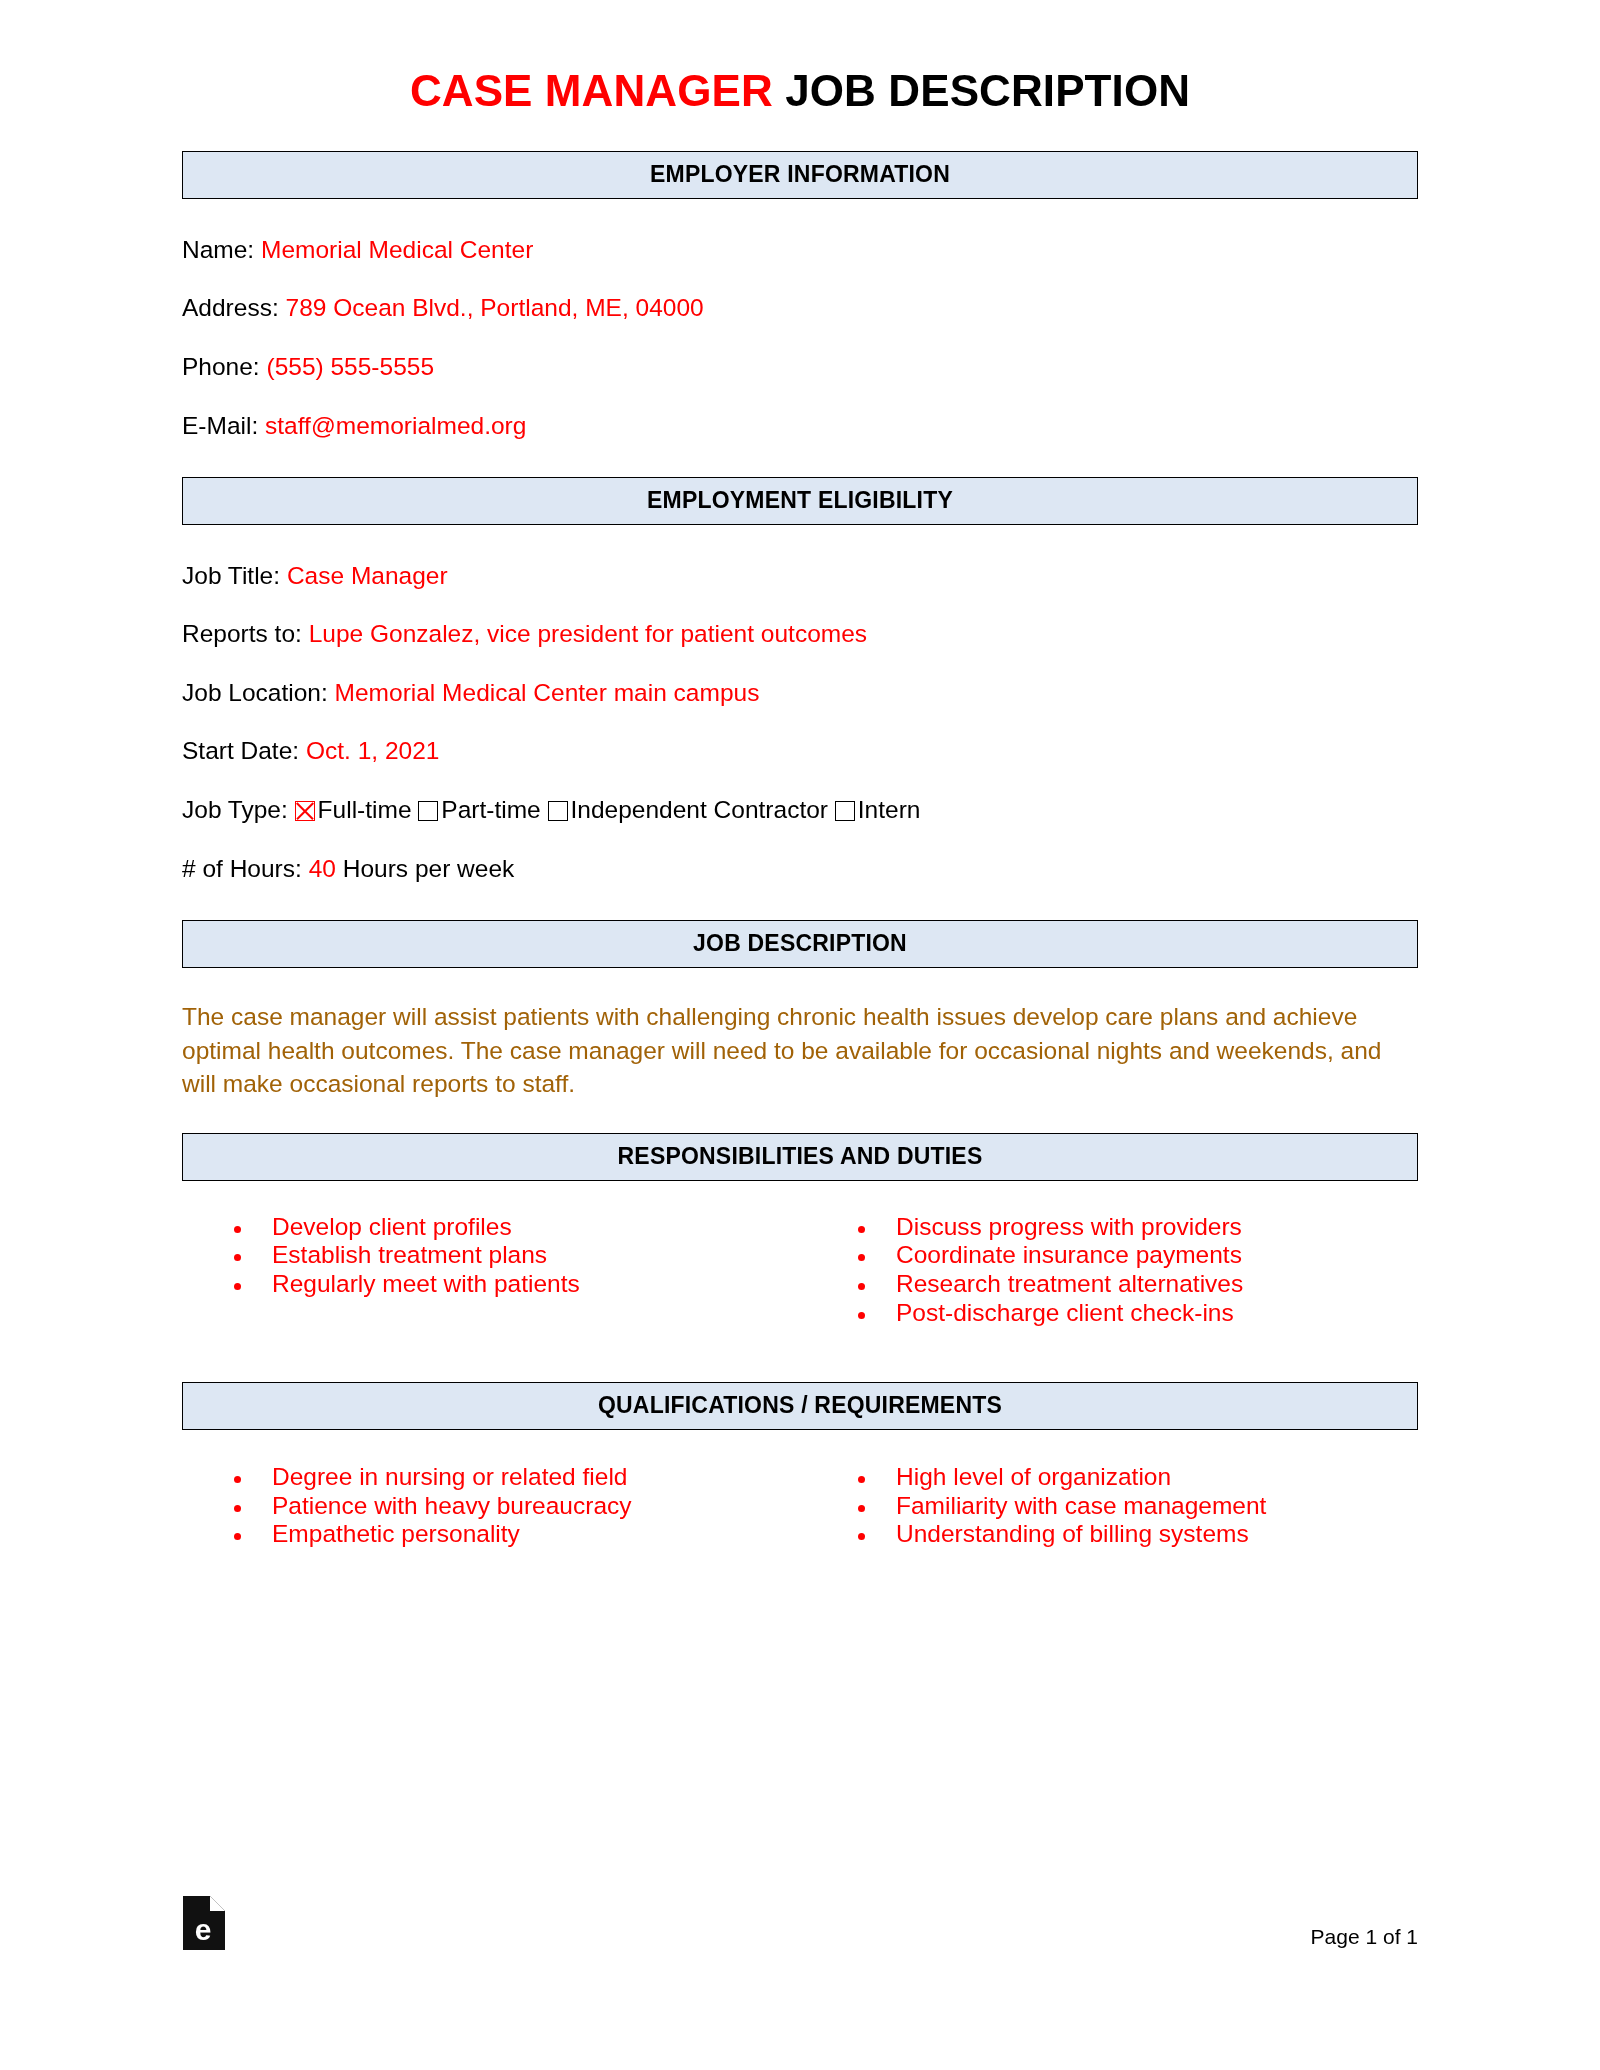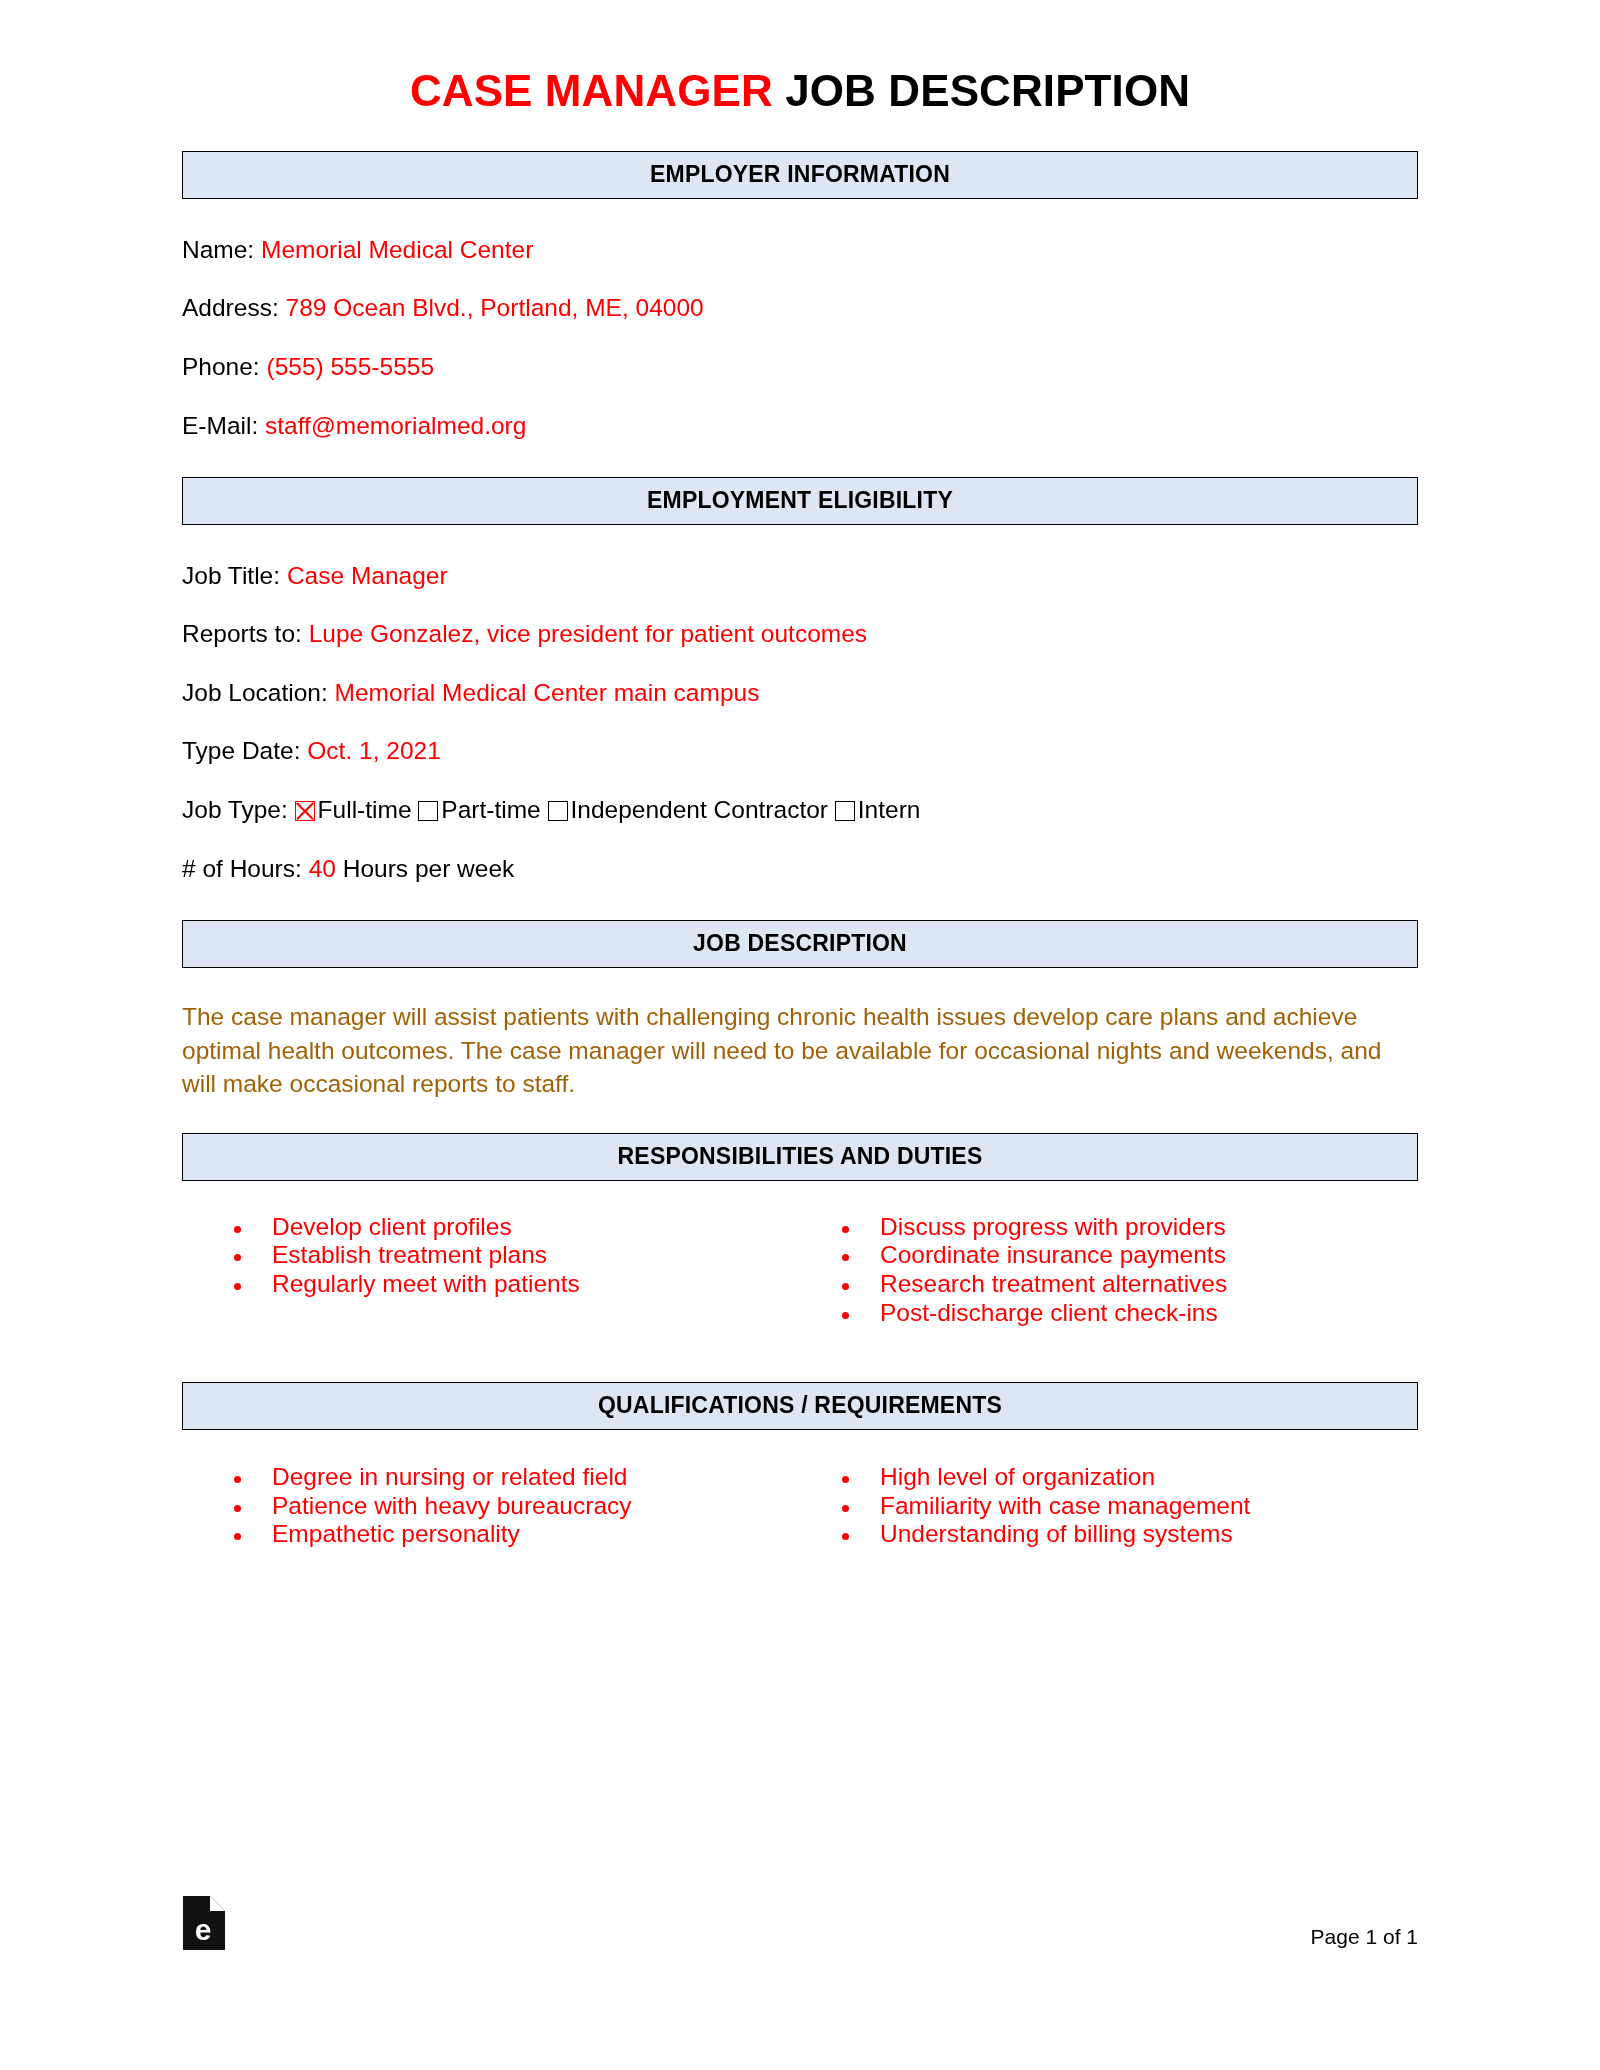--- a/index.html
+++ b/index.html
@@ -93,21 +93,21 @@
   
   .para {
     color: #a16207;
     font-size: 24.5px;
     line-height: 1.38;
   }
 
   
   .bullet-cols {
     display: flex;
-    column-gap: 0;
+    column-gap: 16px;
   }
   .bullet-col {
     flex: 0 0 50%;
     box-sizing: border-box;
   }
   .bullet-col.left  { padding-left: 50px; }
   .bullet-col.right { padding-left: 40px; }
   ul.bl {
     margin: 0;
     padding: 0;
@@ -199,21 +199,21 @@
     <span class="label">Reports to</span><span class="plain">: </span><span class="value">Lupe Gonzalez, vice president for patient outcomes</span>
   </div>
 
   <div style="height:28px"></div>
   <div class="field-line">
     <span class="label">Job Location</span><span class="plain">: </span><span class="value">Memorial Medical Center main campus</span>
   </div>
 
   <div style="height:28px"></div>
   <div class="field-line">
-    <span class="label">Type Date</span><span class="plain">: </span><span class="value">Oct. 1, 2021</span>
+    <span class="label">Start Date</span><span class="plain">: </span><span class="value">Oct. 1, 2021</span>
   </div>
 
   <div style="height:28px"></div>
   <div class="field-line">
     <span class="label">Job Type</span><span class="plain">: </span><span id="job-type-options"><span><span class="cb checked"></span><span class="plain">Full-time</span></span> <span><span class="cb"></span><span class="plain">Part-time</span></span> <span><span class="cb"></span><span class="plain">Independent Contractor</span></span> <span><span class="cb"></span><span class="plain">Intern</span></span></span>
   </div>
 
   <div style="height:28px"></div>
   <div class="field-line">
     <span class="label"># of Hours</span><span class="plain">: </span><span class="value">40</span><span class="plain"> </span><span class="plain">Hours per week</span>

